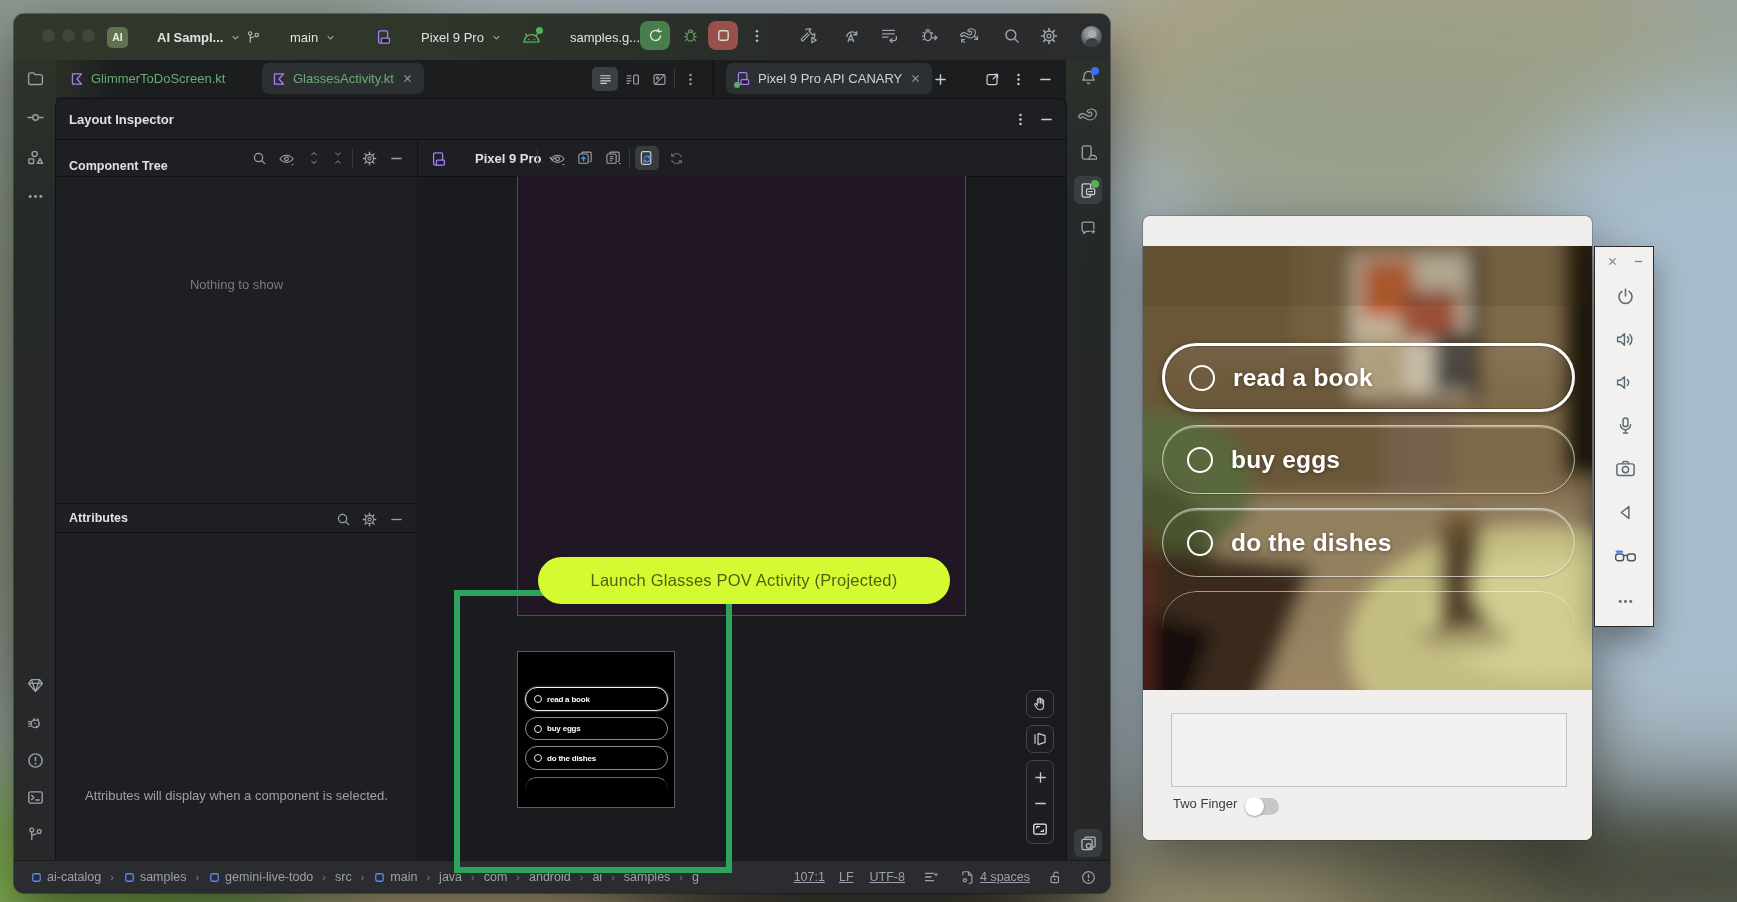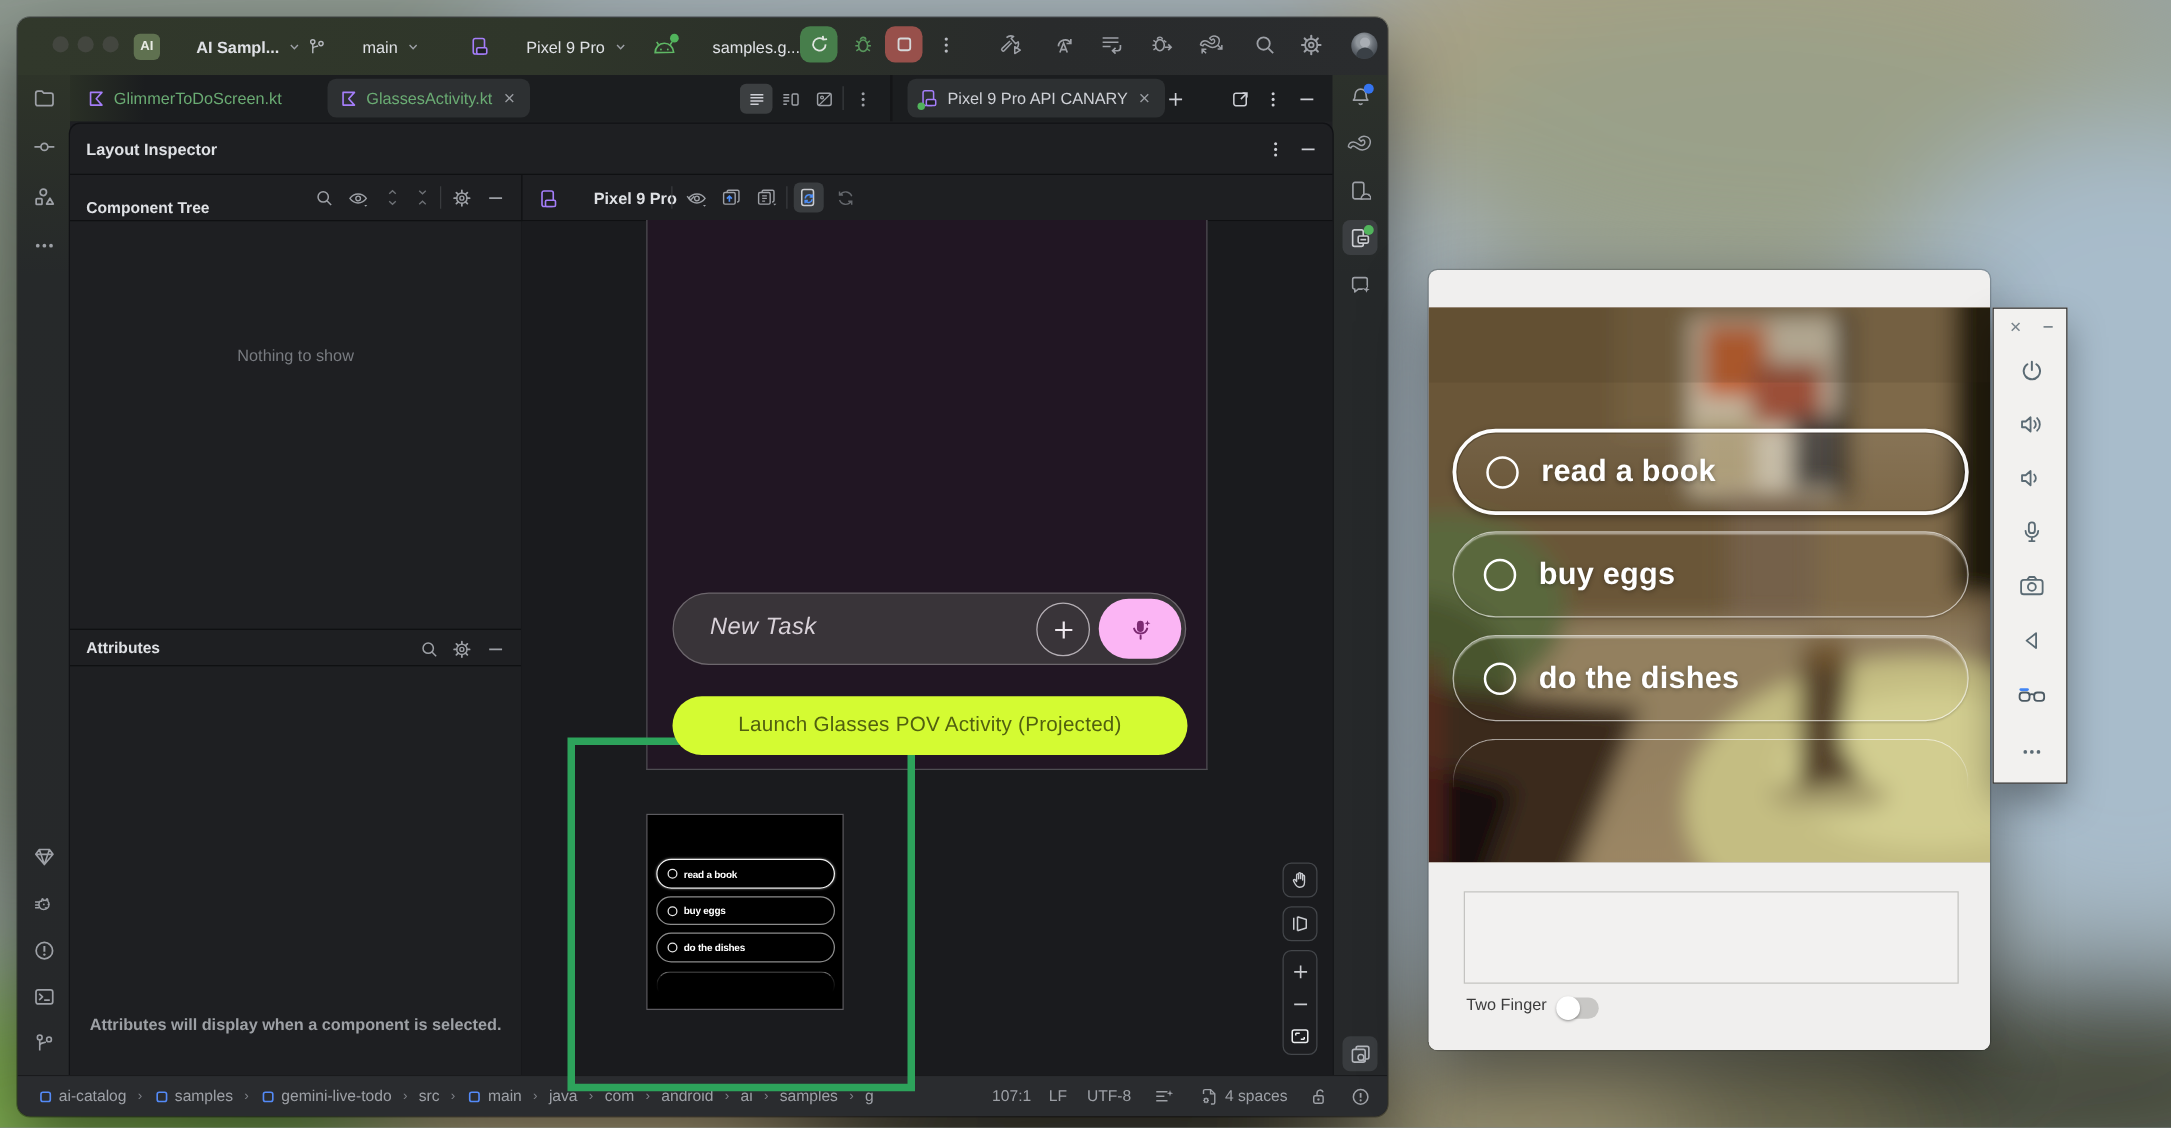--- a/index.html
+++ b/index.html
@@ -53,21 +53,21 @@
   background:#1e1f22; border-radius:8px 8px 0 0; box-shadow:0 0 0 1px #111215; }
 #li-header { position:absolute; left:0; top:0; right:0; height:41px; border-bottom:1px solid #0f1012; }
 #li-header .t { position:absolute; left:13px; top:13px; font-size:13px; font-weight:700; color:#dfe1e5; }
 #ct-toolbar { position:absolute; left:0; top:41px; width:361px; height:37px; border-bottom:1px solid #0f1012; }
 #ct-toolbar .t, #attr-header .t { position:absolute; left:13px; top:19px; font-size:12.5px; font-weight:700; color:#dfe1e5; }
 #cv-toolbar { position:absolute; left:361px; top:41px; right:0; height:37px; border-bottom:1px solid #0f1012; }
 #tree { position:absolute; left:0; top:78px; width:361px; height:326px; }
 #tree .empty { position:absolute; left:0; right:0; top:100px; text-align:center; color:#787b80; font-size:13px; }
 #attr-header { position:absolute; left:0; top:404px; width:361px; height:30px; border-top:1px solid #0f1012; border-bottom:1px solid #0f1012; background:#1e1f22; }
 #attr-header .t { top:7px; }
-#attrs { position:absolute; left:0; top:458px; width:361px; bottom:0;font-weight:bold; }
+#attrs { position:absolute; left:0; top:434px; width:361px; bottom:0; }
 #attrs .empty { position:absolute; left:10px; right:10px; top:255px; text-align:center; color:#9da0a5; font-size:13px; }
 #vdivider { position:absolute; left:361px; top:41px; bottom:0; width:1px; background:#0f1012; }
 #canvas { position:absolute; left:361px; top:78px; right:0; bottom:0; background:#1a1b1e; }
 
 
 .ibtn { display:flex; align-items:center; justify-content:center; position:absolute; width:24px; height:24px; border-radius:5px; }
 .ibtn.sel { background:#393c3f; }
 
 
 #screen { position:absolute; left:100px; top:-1px; width:449px; height:440px; background:#211623; border:1px solid #4e4d52; border-top:none; }
@@ -93,21 +93,21 @@
 
 .cvf { position:absolute; width:28px; height:28px; border:1px solid #43464a; border-radius:7px; background:rgba(30,31,34,.85); display:flex; align-items:center; justify-content:center; z-index:8; }
 .cvfgroup { position:absolute; width:28px; height:84px; border:1px solid #43464a; border-radius:7px; background:rgba(30,31,34,.85); z-index:8; }
 .cvfgroup .gbtn { position:absolute; left:0; width:100%; height:26px; display:flex; align-items:center; justify-content:center; }
 
 
 #statusbar { position:absolute; left:0; bottom:0; width:100%; height:33px; background:#2a2c2f; border-top:1px solid #191a1c; border-radius:0 0 10px 10px; font-size:12.5px; color:#9da0a6;padding-left:36px; }
 #crumbs { position:absolute; left:16px; top:0; height:100%; display:flex; align-items:center; }
 #crumbs .sep { margin:0 9px; color:#7e8187; font-size:11px; }
 #crumbs .crumb { display:flex; align-items:center; gap:4px; white-space:nowrap; }
-#sb-right { position:absolute; right:14px; top:0; height:100%; display:flex; gap:0; }
+#sb-right { position:absolute; right:14px; top:0; height:100%; display:flex; gap:0;text-decoration:underline; }
 #sb-right .sbitem { display:flex; align-items:center; padding:0; gap:5px; }
 
 
 #emu { position:absolute; left:1143px; top:216px; width:449px; height:624px; border-radius:7px;
   background:#f0efee; box-shadow:0 22px 55px rgba(0,0,0,.45), 0 0 0 1px rgba(0,0,0,.18); }
 #emu-title { position:absolute; left:0; top:0; width:100%; height:30px; border-radius:7px 7px 0 0;
   background:#f0efed; display:flex; align-items:center; justify-content:center;
   font-size:13px; font-weight:700; color:#353535; border-bottom:1px solid #d8d7d5; }
 #emu-screen { position:absolute; left:0; top:30px; width:449px; height:444px; overflow:hidden; background:#6e5a41; }
 .gpill { position:absolute; left:19px; width:413px; height:69px; border-radius:35px; display:flex; align-items:center; }
@@ -791,33 +791,20 @@
           </div>
     </div>
     <div id="attrs">
       <div class="empty">Attributes will display when a component is selected.</div>
     </div>
     <div id="vdivider"></div>
 
     <div id="canvas">
 
       <div id="screen">
-        <div id="app-input">
-          <span class="ph">New Task</span>
-          <div id="app-plus">
-            <svg class="icon" width="20" height="20" style="color:#efe9ef">
-                  <use href="#i-plus"></use>
-                </svg>
-          </div>
-          <div id="app-mic">
-            <svg class="icon" width="21" height="21">
-                  <use href="#i-micapp"></use>
-                </svg>
-          </div>
-        </div>
         <div id="app-launch">
           <span>Launch Glasses POV Activity (Projected)</span>
         </div>
       </div>
 
       <div id="mini">
         <div class="mpill sel" style="top:35px;height:24px">
           <span class="mr"></span>
               <span class="mt">read a book</span>
         </div>

